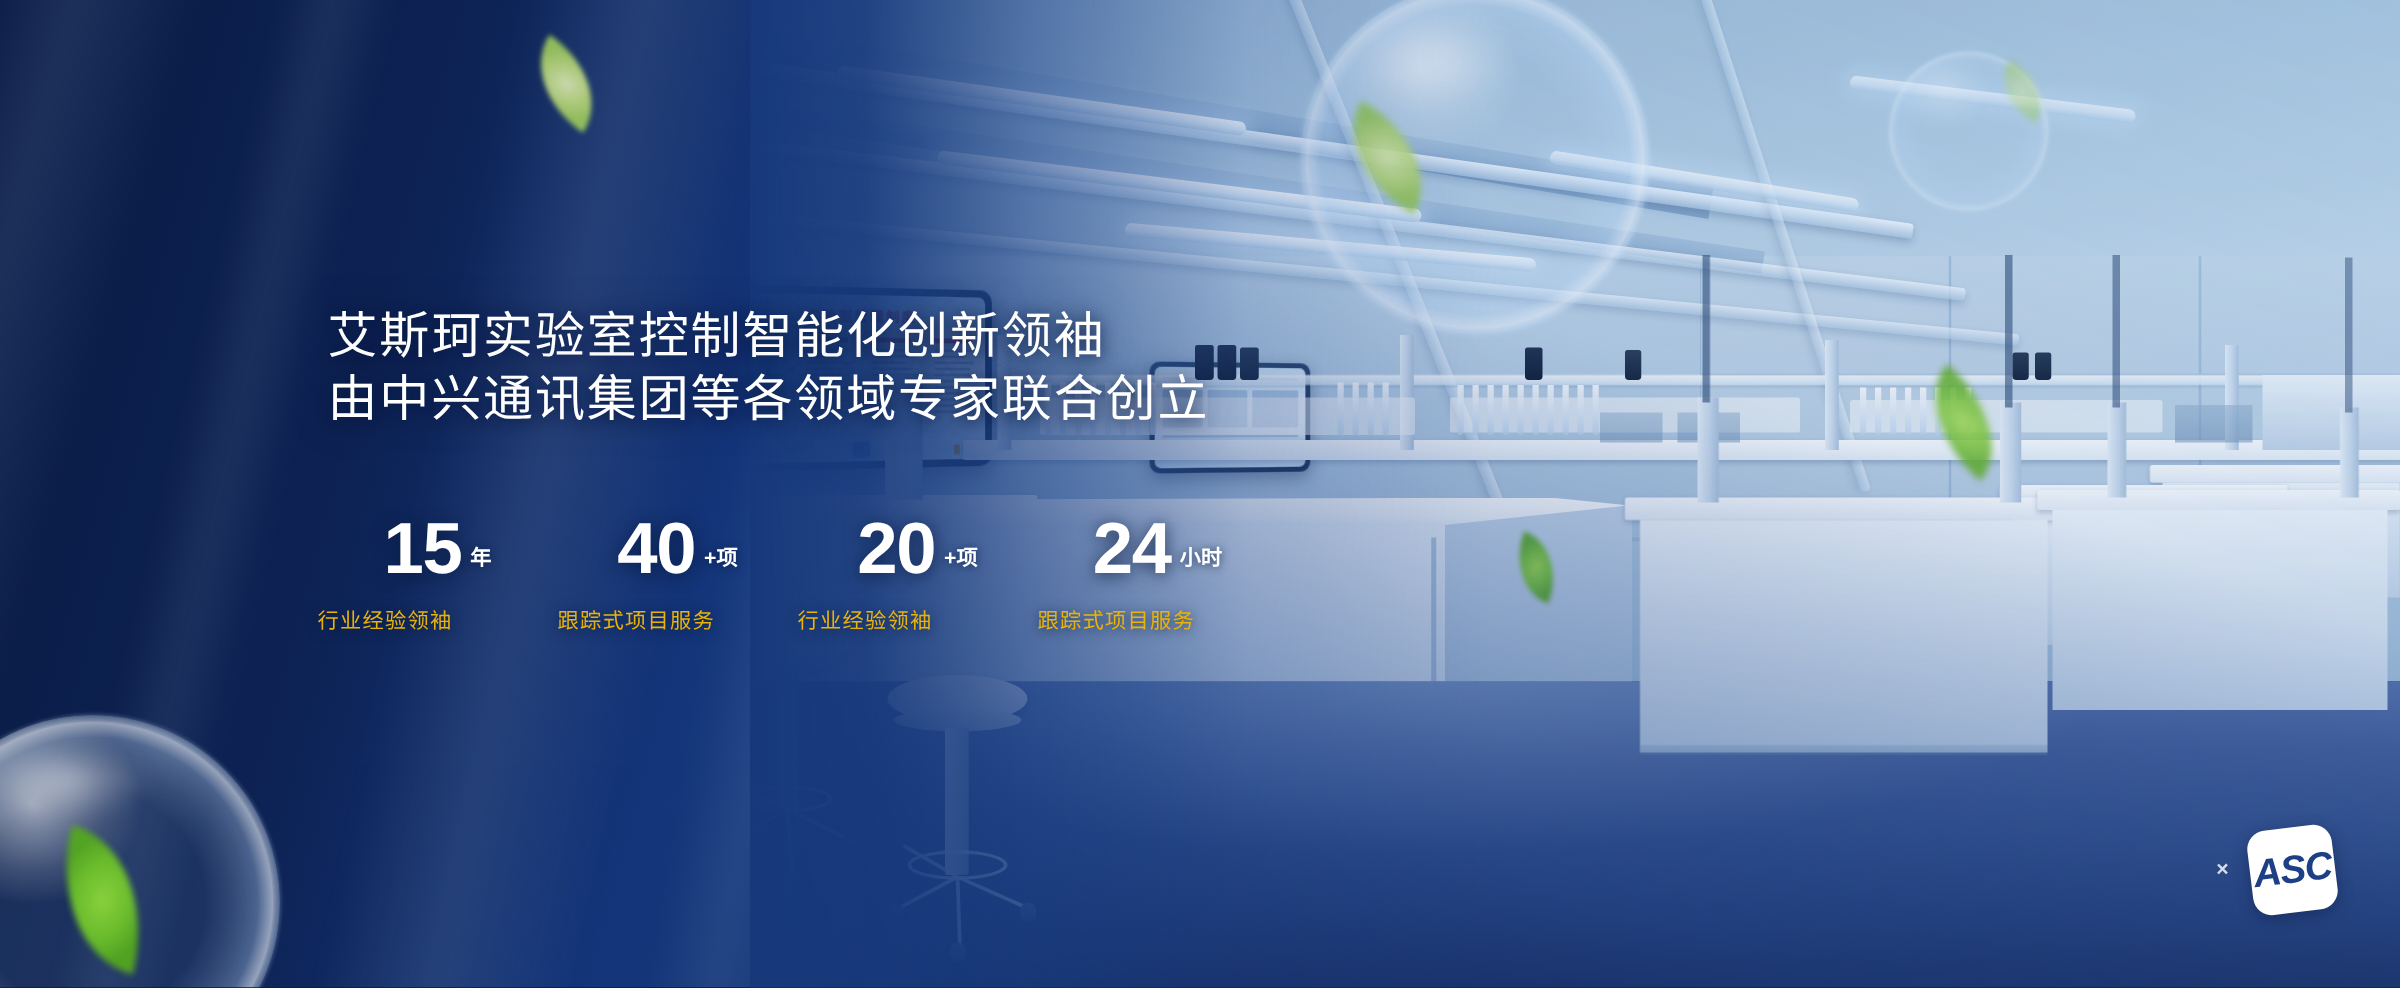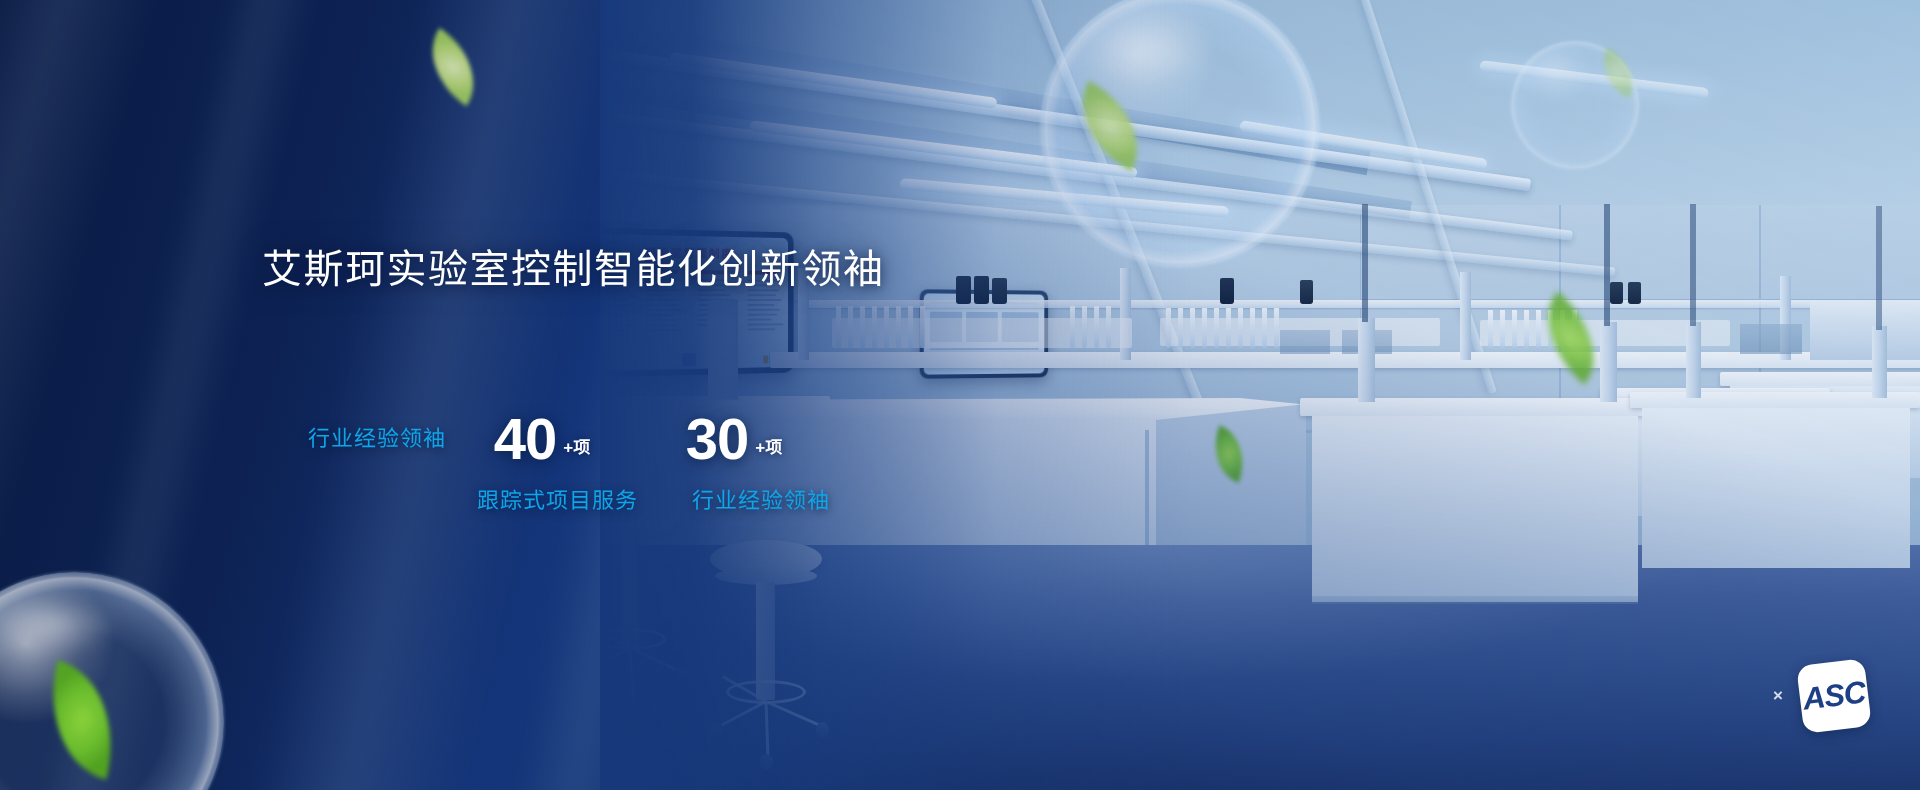--- a/index.html
+++ b/index.html
@@ -133,21 +133,21 @@
   .h-line{color:#ffffff;font-size:40px;line-height:51px;letter-spacing:1.5px;font-weight:normal;
     text-shadow:0 2px 12px rgba(8,26,64,.85), 0 0 28px rgba(10,30,70,.55);white-space:nowrap;}
 
   .stats{position:absolute;left:254px;top:408px;display:flex;gap:0;}
   .stat{width:192px;}
   .stat-top{display:flex;align-items:baseline;justify-content:center;}
   .stat-num{color:#ffffff;font-size:58px;line-height:62px;font-weight:bold;letter-spacing:-1px;
     text-shadow:0 2px 14px rgba(8,26,64,.8);}
   .stat-unit{color:#ffffff;font-size:17px;font-weight:bold;margin-left:7px;position:relative;top:-6px;
     text-shadow:0 1px 8px rgba(8,26,64,.8);white-space:nowrap;}
-  .stat-label{margin-top:12px;text-align:right;color:#0ea5e9;font-size:22px;letter-spacing:1px;
+  .stat-label{margin-top:12px;text-align:left;color:#eab308;font-size:17px;letter-spacing:1px;
     text-shadow:0 2px 10px rgba(8,26,64,.85);white-space:nowrap;}
 
   .brand{position:absolute;right:52px;bottom:60px;display:flex;align-items:center;gap:17px;}
   .brand-zte{color:#ffffff;font-size:35px;font-weight:bold;letter-spacing:.5px;
     text-shadow:0 2px 10px rgba(8,26,64,.7);}
   .brand-x{color:rgba(255,255,255,.82);font-size:17px;font-weight:bold;}
   .brand-asc{width:68px;height:68px;border-radius:15px;background:#ffffff;
     display:flex;align-items:center;justify-content:center;transform:rotate(-7deg);
     box-shadow:0 3px 12px rgba(10,28,66,.45);}
   .brand-asc span{color:#1d3f86;font-size:31px;font-weight:bold;font-style:italic;letter-spacing:-1px;}
@@ -429,44 +429,56 @@
               background:radial-gradient(closest-side,#9ddc3c,#6ec32a 60%,#58ab1e);filter:blur(2px);opacity:.9;"></div>
   <div class="leaf" style="left:1530px;top:312px;width:82px;height:52px;transform:rotate(42deg);
               background:radial-gradient(closest-side,#a8e24a,#7cc92f 60%,#63b122);filter:blur(3px);opacity:.85;"></div>
   <div class="leaf" style="left:1596px;top:56px;width:44px;height:34px;transform:rotate(30deg);
               background:radial-gradient(closest-side,#dff19e,#bfdd72 60%,#a5cd52);filter:blur(2.5px);opacity:.5;"></div>
 
   <div class="content">
 
     <div class="headline">
       <div class="h-line">艾斯珂实验室控制智能化创新领袖</div>
+      <div class="h-line">由中兴通讯集团等各领域专家联合创立</div>
     </div>
 
     <div class="stats">
 
       <div class="stat">
+        <div class="stat-top">
+          <span class="stat-num">15</span>
+          <span class="stat-unit">年</span>
+        </div>
         <div class="stat-label">行业经验领袖</div>
       </div>
 
       <div class="stat">
         <div class="stat-top">
           <span class="stat-num">40</span>
           <span class="stat-unit">+项</span>
         </div>
         <div class="stat-label">跟踪式项目服务</div>
       </div>
 
       <div class="stat">
         <div class="stat-top">
-          <span class="stat-num">30</span>
+          <span class="stat-num">20</span>
           <span class="stat-unit">+项</span>
         </div>
         <div class="stat-label">行业经验领袖</div>
       </div>
 
+      <div class="stat">
+        <div class="stat-top">
+          <span class="stat-num">24</span>
+          <span class="stat-unit">小时</span>
+        </div>
+        <div class="stat-label">跟踪式项目服务</div>
+      </div>
 
     </div>
 
     <div class="brand">
       <span class="brand-x">×</span>
       <span class="brand-asc">
         <span>ASC</span>
       </span>
     </div>
 

